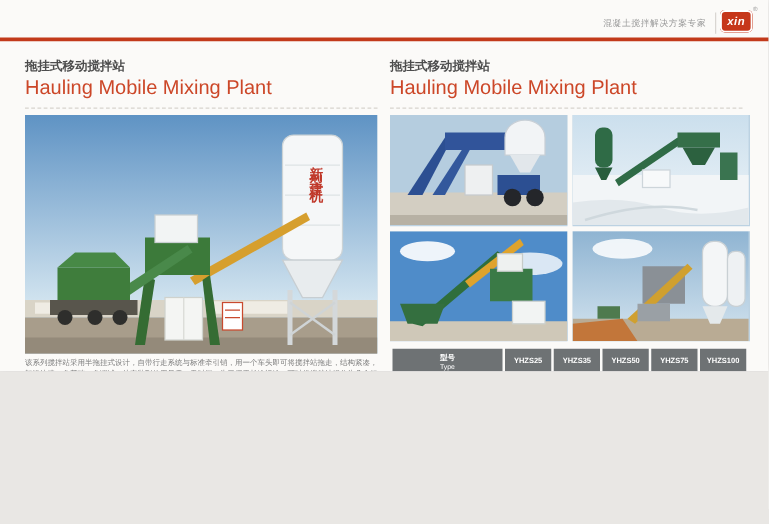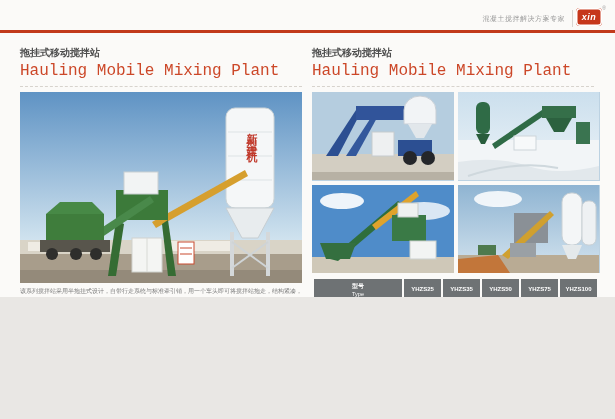--- a/index.html
+++ b/index.html
@@ -8,21 +8,21 @@
           box-shadow:0 0 6px rgba(0,0,0,.25);}
   
   .top-slogan{position:absolute;top:14px;right:50px;font-size:7px;color:#9a9a9a;letter-spacing:.5px;}
   .top-divider{position:absolute;top:10px;right:42px;width:1px;height:17px;background:#d9d6d2;}
   .brand-logo{position:absolute;top:8px;right:13px;width:26px;height:18px;background:#c6371b;border-radius:4px;
               box-shadow:inset 0 0 0 1.5px #fff, inset 0 0 0 2.5px #c6371b;display:flex;align-items:center;justify-content:center;}
   .brand-logo span{color:#fff;font-size:9px;font-style:italic;font-weight:bold;letter-spacing:.5px;}
   .brand-reg{position:absolute;top:5px;right:9px;font-size:5px;color:#9a9a9a;}
   .red-bar{position:absolute;top:30px;left:0;width:615px;height:3px;background:#c23a1b;}
   
-  .page-title{position:absolute;top:46px;width:282px;font-family:Liberation Mono, monospace;}
+  .page-title{position:absolute;top:46px;width:282px;}
   .page-title .cn{font-size:10px;font-weight:bold;color:#4d4d4d;margin:0 0 2px 0;}
   .page-title .en{font-size:16px;color:#cc4728;margin:0;}
   .title-rule{border:none;border-top:1px dashed #d7d3cd;margin:6px 0 0 0;}
   
   .photo{position:absolute;overflow:hidden;background:#bcd2e2;}
   .photo svg{display:block;}
   .silo-label{position:absolute;writing-mode:vertical-rl;text-orientation:upright;color:#c0392b;
               font-size:11px;font-weight:bold;letter-spacing:6px;top:32px;left:224px;}
   .photo-grid{position:absolute;left:312px;top:92px;width:288px;height:181px;display:grid;
               grid-template-columns:1fr 1fr;grid-template-rows:1fr 1fr;gap:4px;}

